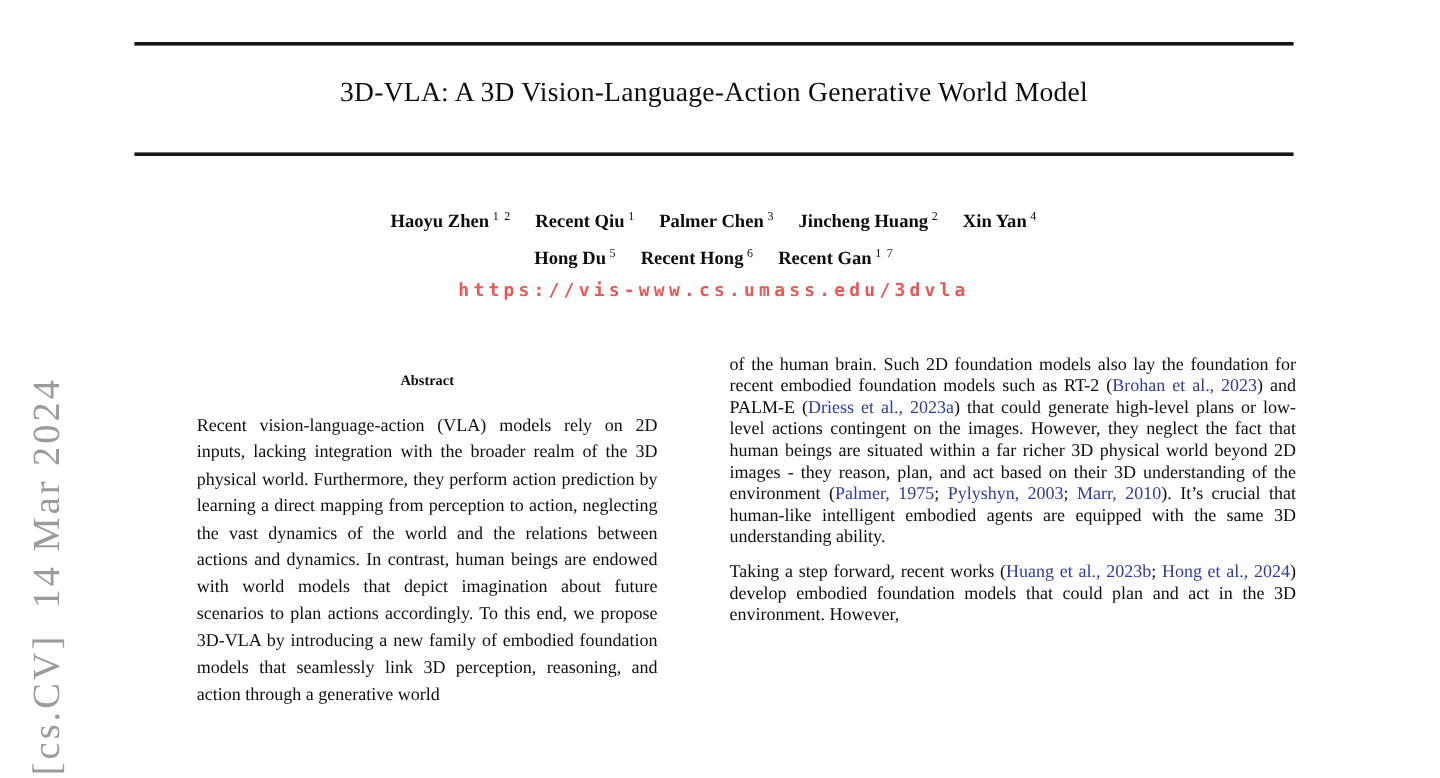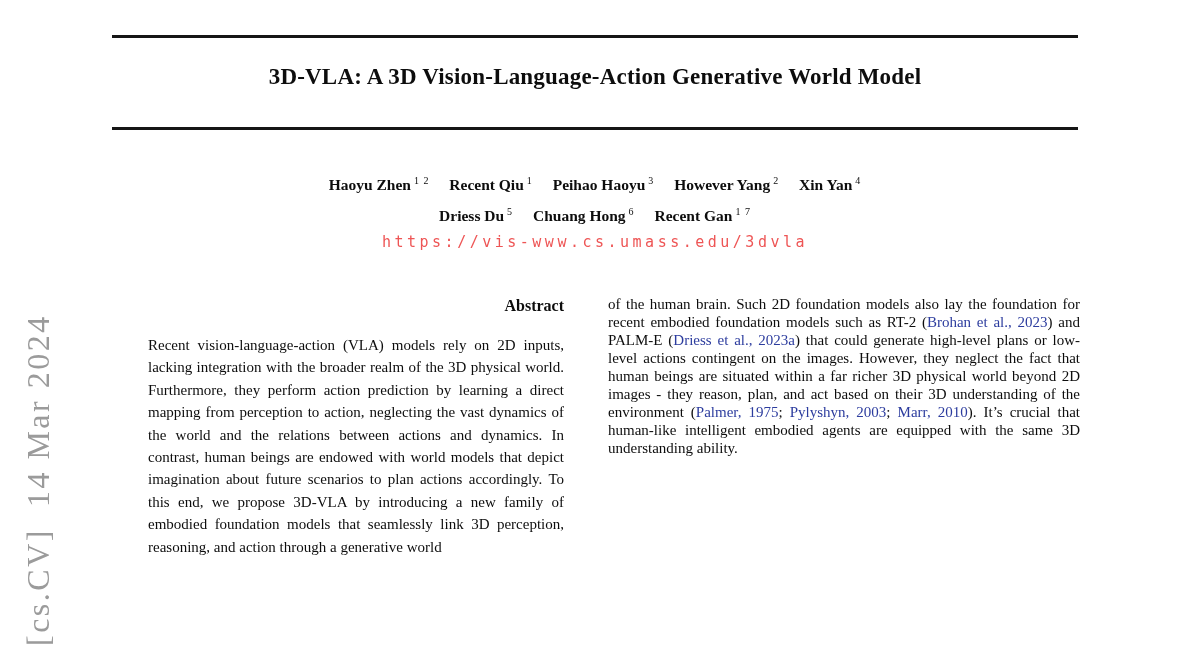--- a/index.html
+++ b/index.html
@@ -34,21 +34,21 @@
   }
   .rule-top { top: 35px; }
   .rule-bottom { top: 127px; }
 
   .title {
     position: absolute;
     top: 64px; left: 112px; width: 966px;
     margin: 0;
     text-align: center;
     font-size: 23px;
-    font-weight: bold;
+    font-weight: normal;
     letter-spacing: 0.2px;
   }
 
   .authors {
     position: absolute;
     top: 167px; left: 112px; width: 966px;
     text-align: center;
     font-size: 15.5px;
     font-weight: bold;
   }
@@ -64,34 +64,35 @@
   .url {
     position: absolute;
     top: 233px; left: 112px; width: 966px;
     display: block;
     text-align: center;
     font-family: "DejaVu Sans Mono", monospace;
     font-size: 15px;
     letter-spacing: 3.5px;
     color: var(--url, #ee5555);
     text-decoration: none;
+    font-weight: bold;
   }
 
   .left-col {
     position: absolute;
     left: 148px; top: 297px; width: 416px;
   }
   .abstract-heading {
-    margin: 0 0 19px 0;
-    text-align: right;
-    font-size: 16px;
+    margin: 13px 0 19px 0;
+    text-align: center;
+    font-size: 12px;
     font-weight: bold;
   }
   .abstract-text {
-    margin: 0;
+    margin: 16px;
     font-size: 15px;
     line-height: 22.4px;
     text-align: justify;
   }
 
   .right-col {
     position: absolute;
     left: 608px; top: 295px; width: 472px;
   }
   .right-col p {
@@ -112,35 +113,36 @@
   <div class="rule rule-top"></div>
 
   <h1 class="title">3D-VLA: A 3D Vision-Language-Action Generative World Model</h1>
 
   <div class="rule rule-bottom"></div>
 
   <div class="authors">
     <div class="author-line">
       <span class="author"><span>Haoyu Zhen</span><sup>1 2</sup></span>
       <span class="author"><span>Recent Qiu</span><sup>1</sup></span>
-      <span class="author"><span>Peihao Haoyu</span><sup>3</sup></span>
-      <span class="author"><span>However Yang</span><sup>2</sup></span>
+      <span class="author"><span>Palmer Chen</span><sup>3</sup></span>
+      <span class="author"><span>Jincheng Huang</span><sup>2</sup></span>
       <span class="author"><span>Xin Yan</span><sup>4</sup></span>
     </div>
     <div class="author-line">
-      <span class="author"><span>Driess Du</span><sup>5</sup></span>
-      <span class="author"><span>Chuang Hong</span><sup>6</sup></span>
+      <span class="author"><span>Hong Du</span><sup>5</sup></span>
+      <span class="author"><span>Recent Hong</span><sup>6</sup></span>
       <span class="author"><span>Recent Gan</span><sup>1 7</sup></span>
     </div>
   </div>
 
   <a class="url" href="#">https://vis-www.cs.umass.edu/3dvla</a>
 
   <div class="left-col">
     <h2 class="abstract-heading">Abstract</h2>
     <p class="abstract-text">Recent vision-language-action (VLA) models rely on 2D inputs, lacking integration with the broader realm of the 3D physical world. Furthermore, they perform action prediction by learning a direct mapping from perception to action, neglecting the vast dynamics of the world and the relations between actions and dynamics. In contrast, human beings are endowed with world models that depict imagination about future scenarios to plan actions accordingly. To this end, we propose 3D-VLA by introducing a new family of embodied foundation models that seamlessly link 3D perception, reasoning, and action through a generative world</p>
   </div>
 
   <div class="right-col">
     <p><span>of the human brain. Such 2D foundation models also lay the foundation for recent embodied foundation models such as RT-2 (</span><span class="cite">Brohan et al., 2023</span><span>) and PALM-E (</span><span class="cite">Driess et al., 2023a</span><span>) that could generate high-level plans or low-level actions contingent on the images. However, they neglect the fact that human beings are situated within a far richer 3D physical world beyond 2D images - they reason, plan, and act based on their 3D understanding of the environment (</span><span class="cite">Palmer, 1975</span><span>; </span><span class="cite">Pylyshyn, 2003</span><span>; </span><span class="cite">Marr, 2010</span><span>). It’s crucial that human-like intelligent embodied agents are equipped with the same 3D understanding ability.</span></p>
+    <p><span>Taking a step forward, recent works (</span><span class="cite">Huang et al., 2023b</span><span>; </span><span class="cite">Hong et al., 2024</span><span>) develop embodied foundation models that could plan and act in the 3D environment. However,</span></p>
   </div>
 
 </div>
 
 </body></html>

